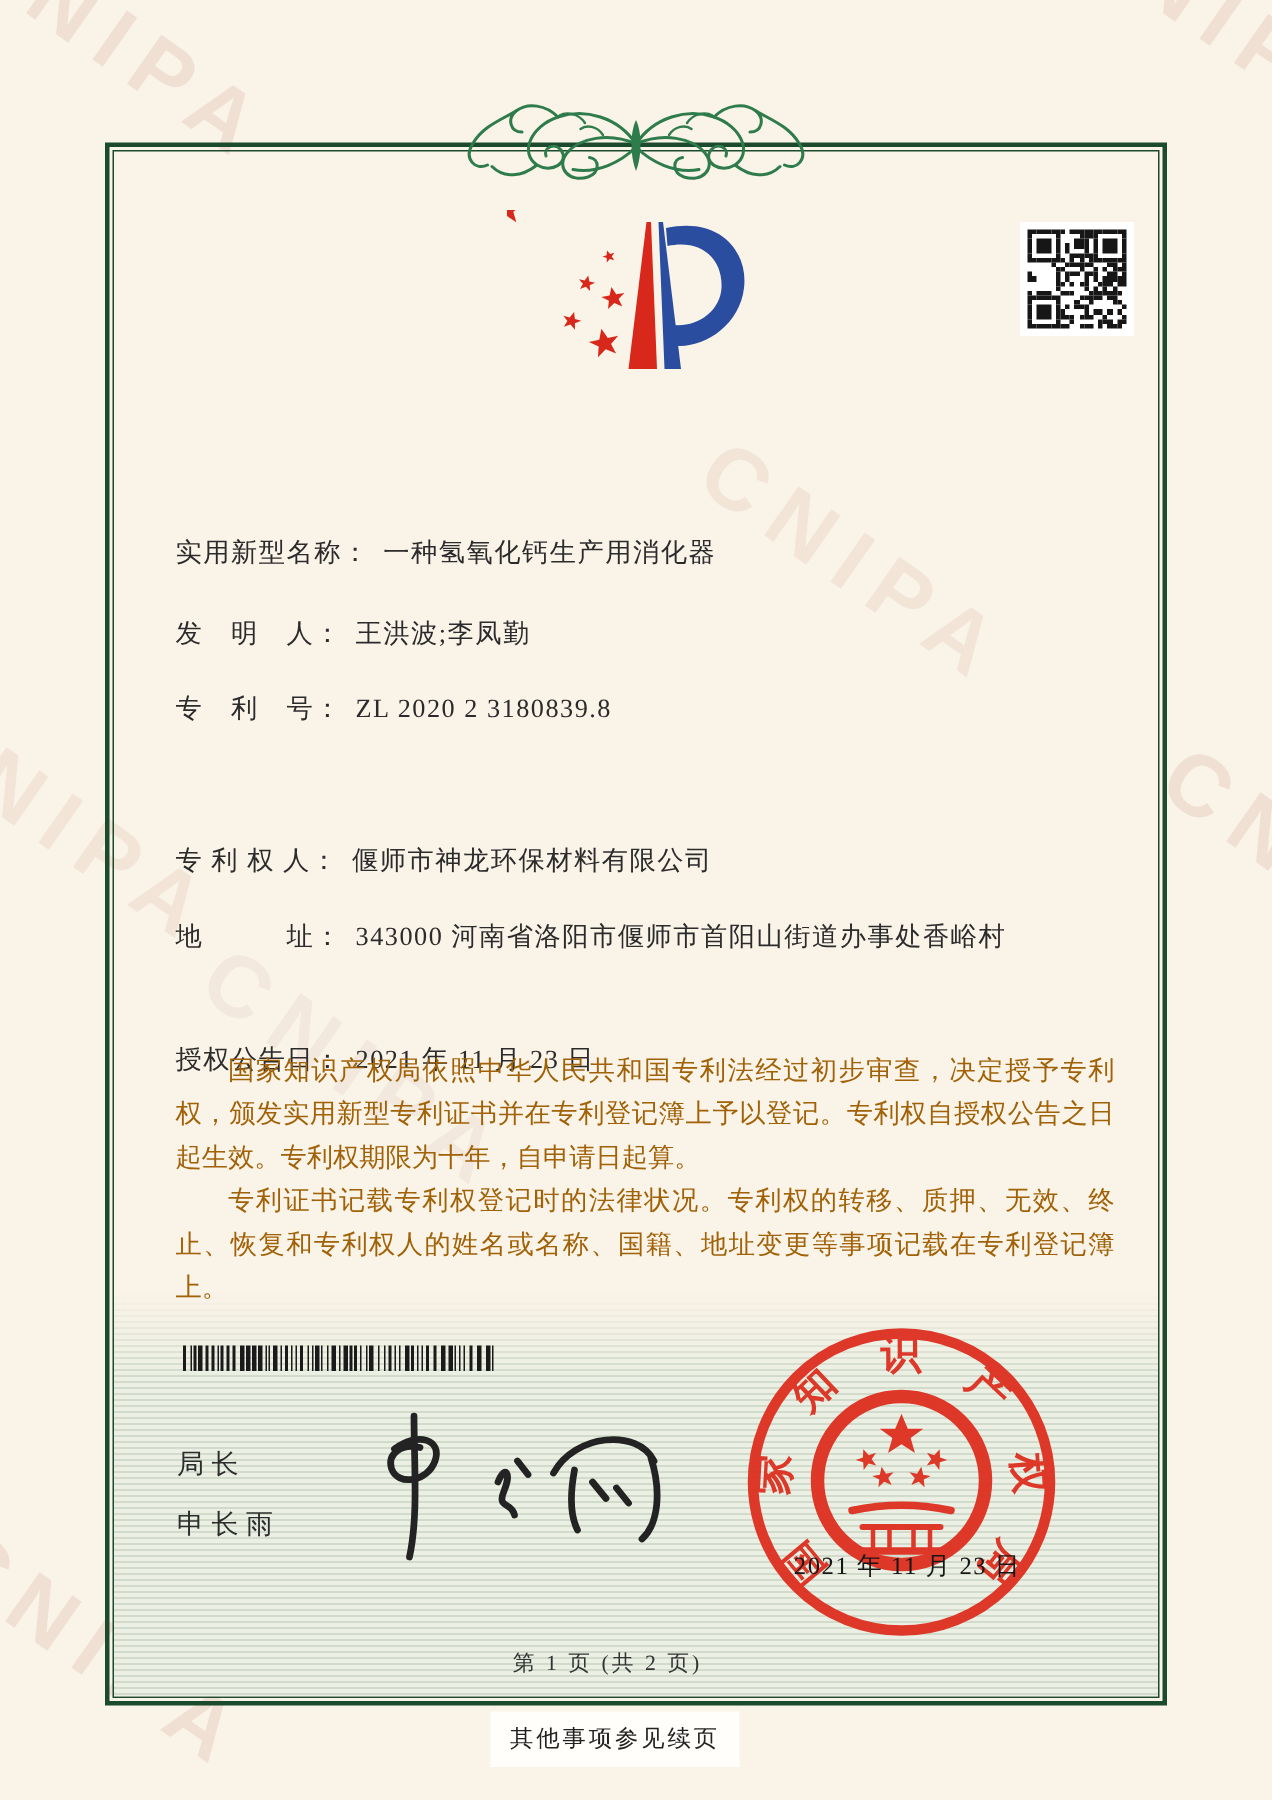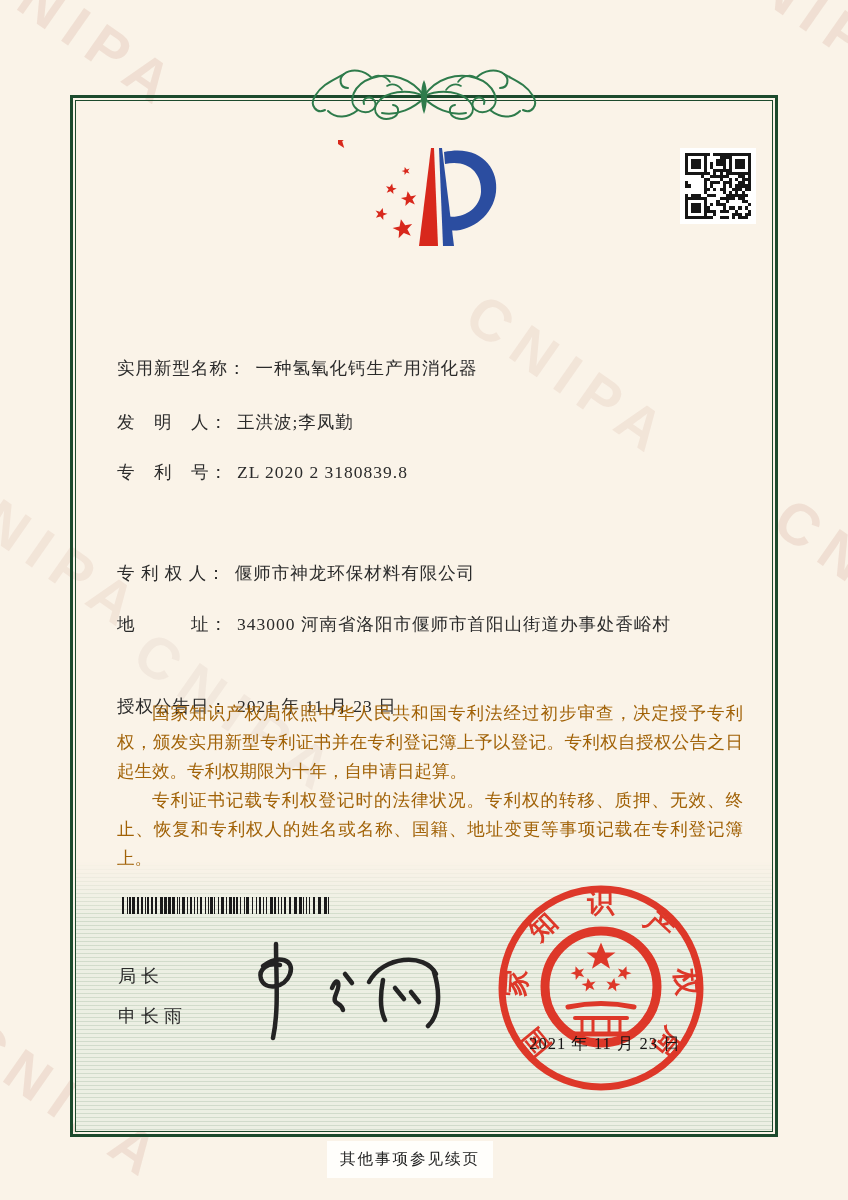--- a/index.html
+++ b/index.html
@@ -473,14 +473,15 @@
       <g stroke="#dd2b1c" fill="none" stroke-linecap="round">
         <path d="M74,126 Q107,119 140,126" stroke-width="5"></path>
         <path d="M81,137 L133,137" stroke-width="4"></path>
         <path d="M88,137 V151 M99,137 V151 M115,137 V151 M126,137 V151" stroke-width="3"></path>
         <path d="M76,153 L138,153" stroke-width="5"></path>
       </g>
     </g>
   </svg>
   <div class="seal-date">2021 年 11 月 23 日</div>
 
+  <div class="page-info">第 1 页 (共 2 页)</div>
   <div class="footer-note">其他事项参见续页</div>
 </div>
 
 </body></html>

